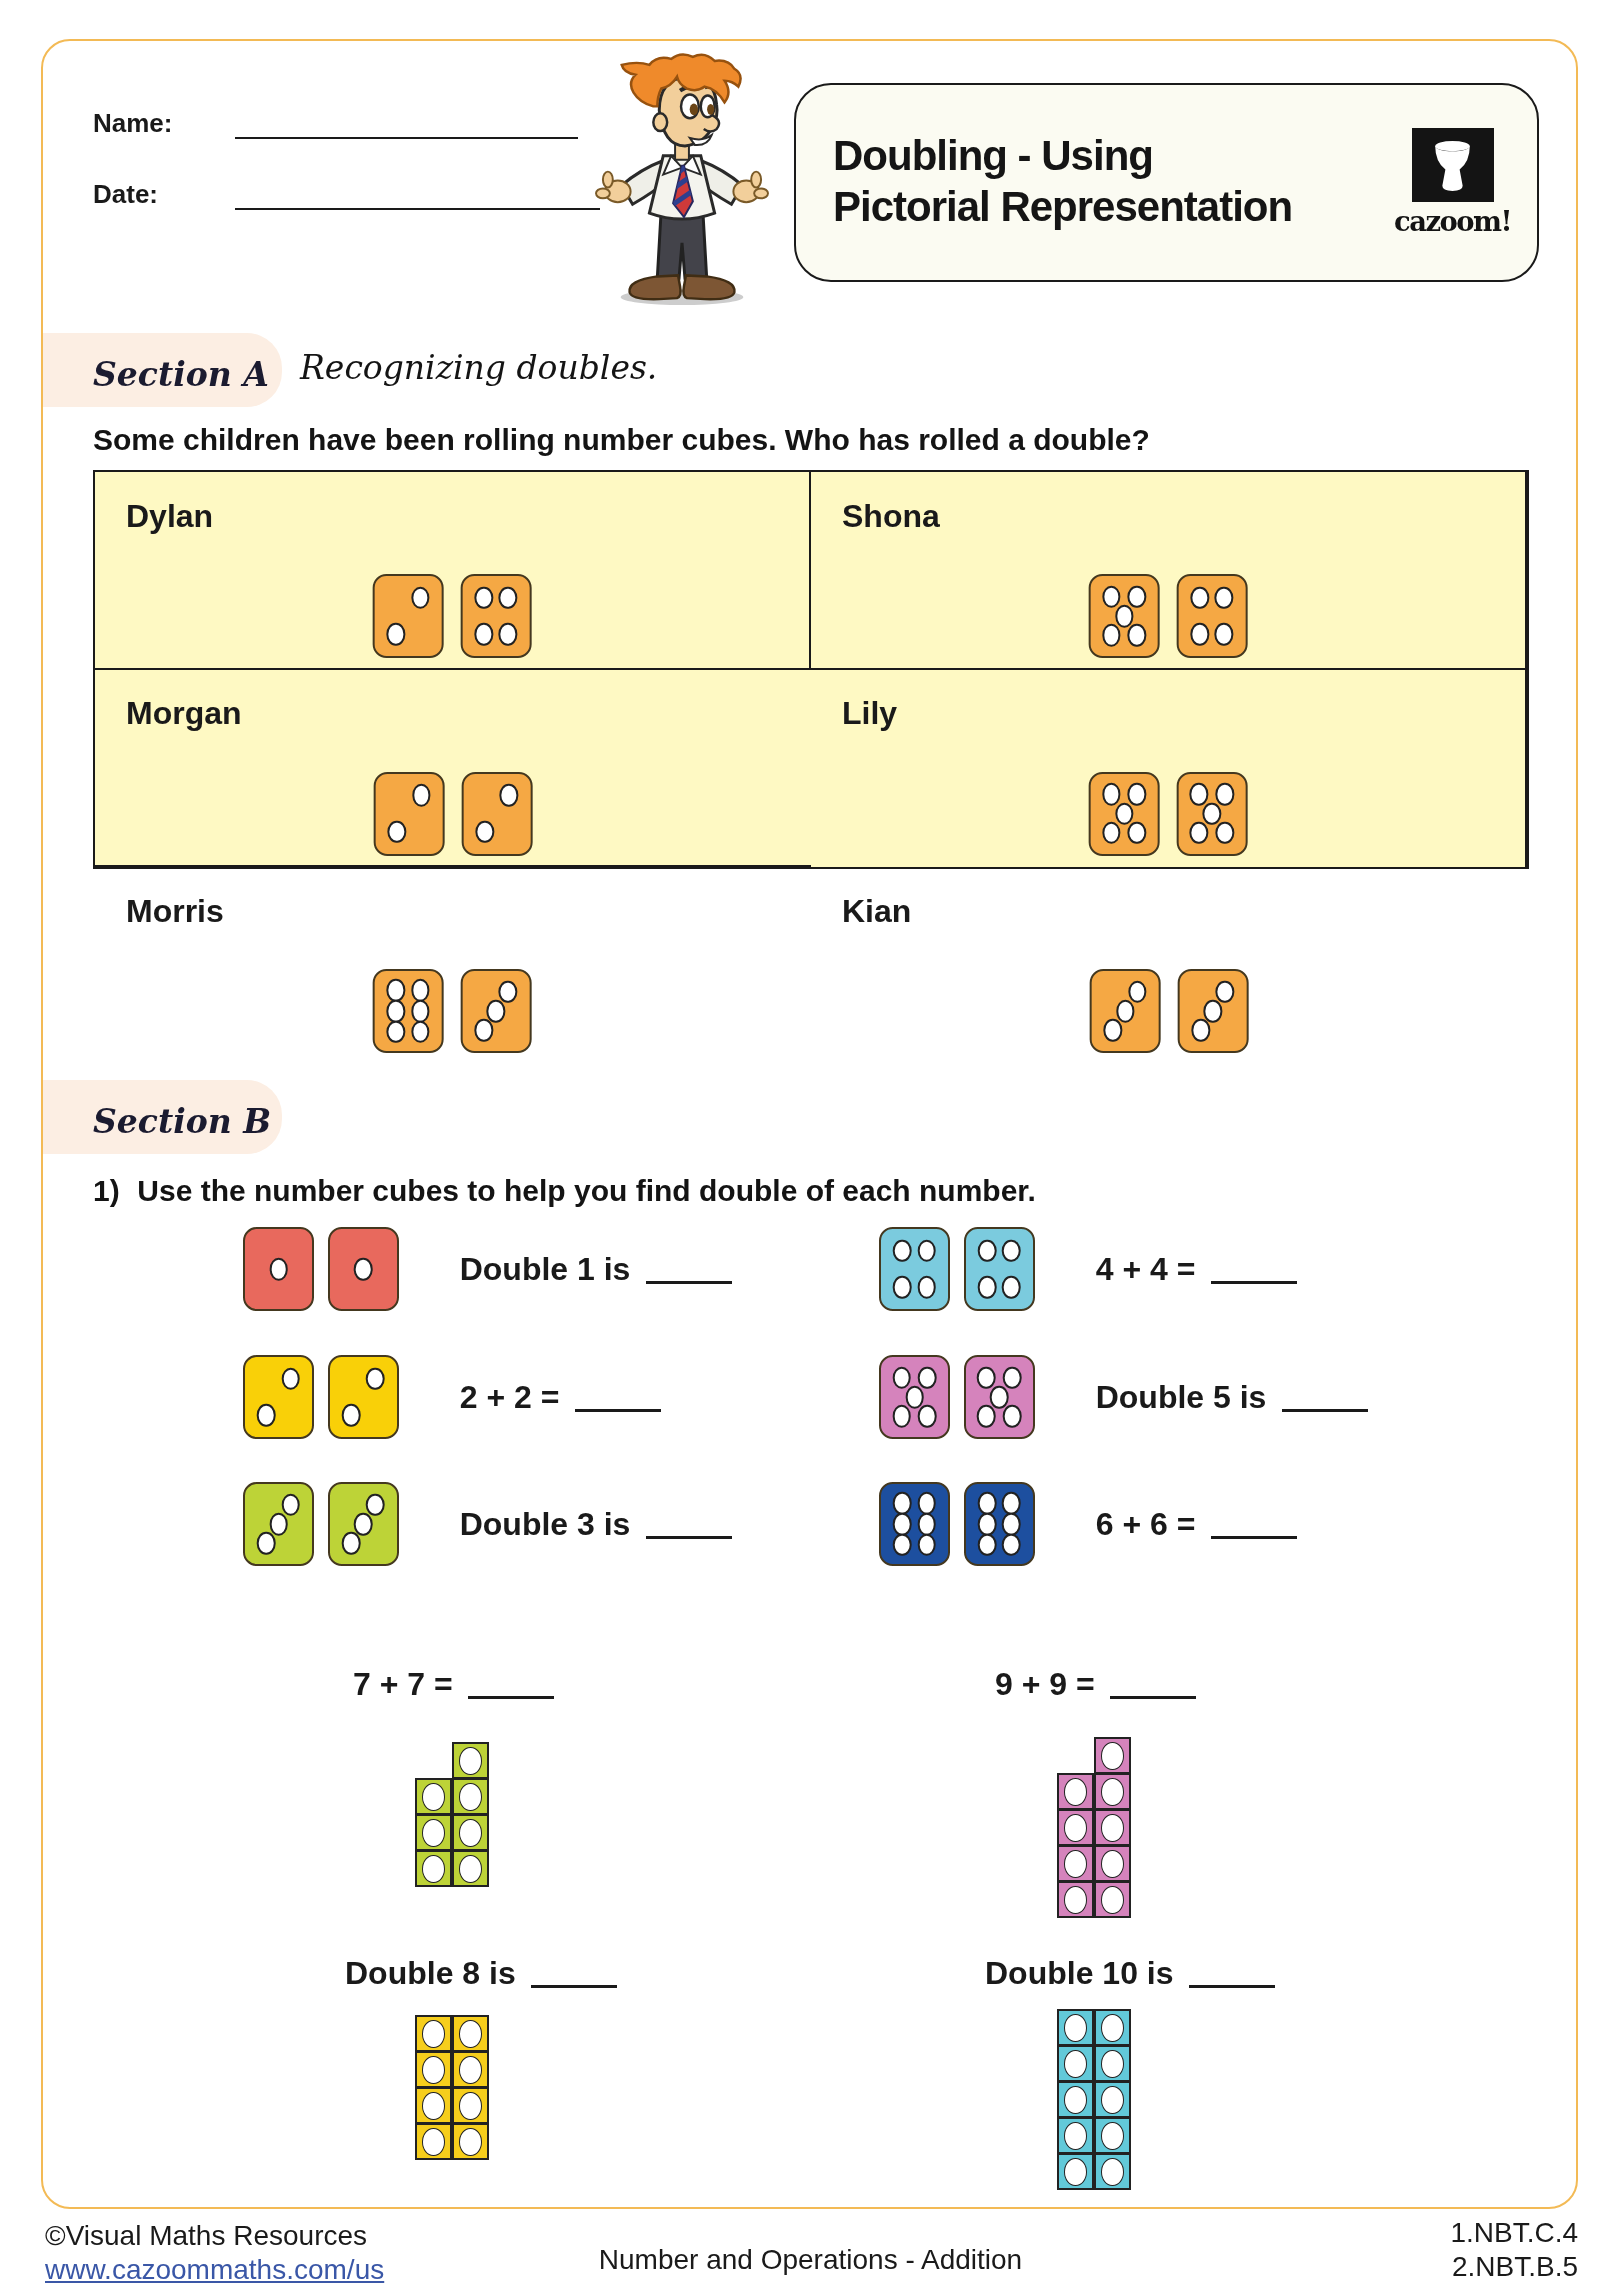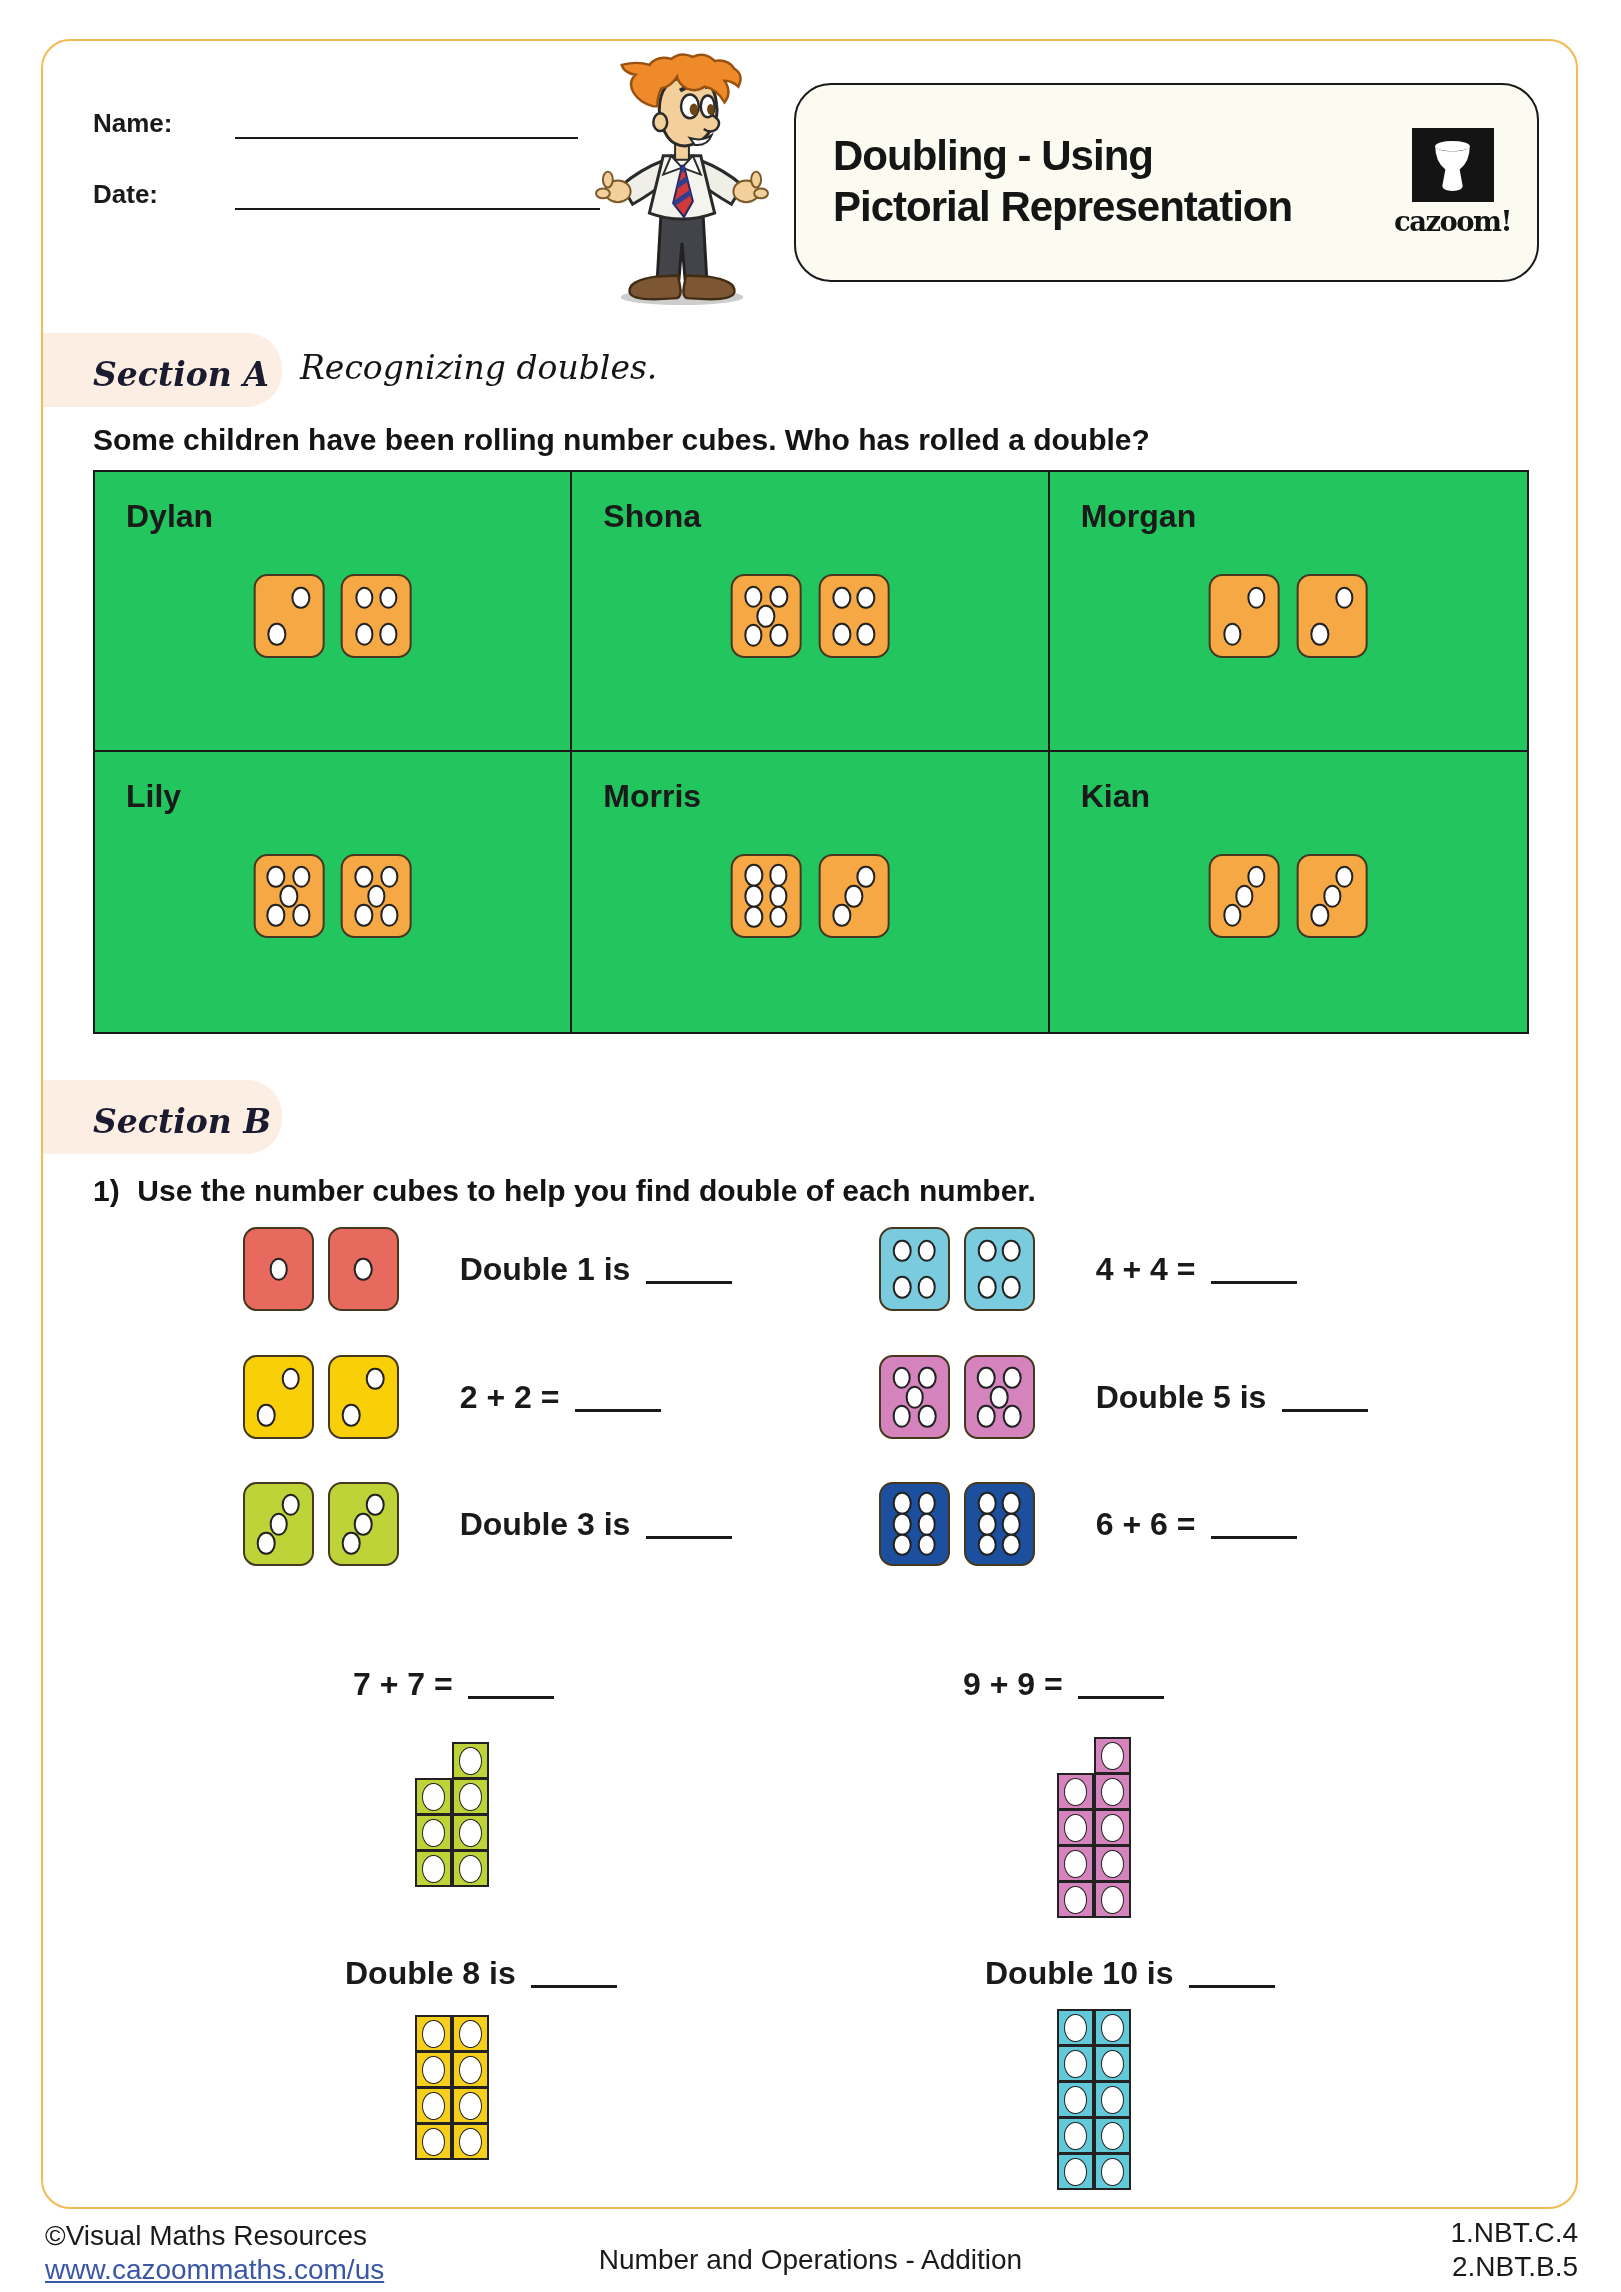--- a/index.html
+++ b/index.html
@@ -61,23 +61,23 @@
   }
 
   .heading { position:absolute; font-weight:bold; font-size:30px; color:#141414; }
   .question-a { left:93px; top:423px; }
   .q1-heading { left:93px; top:1174px; }
   .q2-heading { left:93px; top:1615px; }
   .heading .qnum { display:inline-block; margin-right:17.6px; }
 
   
   .players-table {
-    position:absolute; left:93px; top:470px; width:1436px; height:564px;
-    display:grid; grid-template-columns:1fr 1fr 1fr; grid-template-rows:1fr 1fr;
-    border:2.5px solid #1a1a1a; background:#22c55e;
+    position:absolute; left:93px; top:470px; width:1436px; height:399px;
+    display:grid; grid-template-columns:1fr 1fr; grid-template-rows:1fr 1fr;
+    border:2.5px solid #1a1a1a; background:#fef9c3;
   }
   .player-cell { position:relative; border:0 solid #1a1a1a; }
   .player-cell:nth-child(1), .player-cell:nth-child(2),
   .player-cell:nth-child(4), .player-cell:nth-child(5) { border-right-width:2.5px; }
   .player-cell:nth-child(1), .player-cell:nth-child(2), .player-cell:nth-child(3) { border-bottom-width:2.5px; }
   .player-name { position:absolute; left:31px; top:25.5px; font-weight:bold; font-size:32px; }
   .players-table .dice-pair {
     position:absolute; left:50%; top:102px; transform:translateX(-50%);
     display:flex; gap:16.7px;
   }
@@ -106,21 +106,21 @@
   .q1-pos-0 { left:243px; top:1227px; }
   .q1-pos-1 { left:879px; top:1227px; }
   .q1-pos-2 { left:243px; top:1355px; }
   .q1-pos-3 { left:879px; top:1355px; }
   .q1-pos-4 { left:243px; top:1482px; }
   .q1-pos-5 { left:879px; top:1482px; }
 
   
   .q2-eq { position:absolute; }
   .q2-eq-7  { left:353px;  top:1666px; }
-  .q2-eq-9  { left:963px; top:1666px; }
+  .q2-eq-9  { left:995px; top:1666px; }
   .q2-eq-8  { left:345px;  top:1955px; }
   .q2-eq-10 { left:985px; top:1955px; }
 
   .frame { position:absolute; display:grid; }
   .frame-7  { left:416px;  top:1743px; }
   .frame-9  { left:1058px; top:1738px; }
   .frame-8  { left:416px;  top:2016px; }
   .frame-10 { left:1058px; top:2010px; }
   .frame-cell {
     width:37px; height:37px; border:2px solid #222222;

